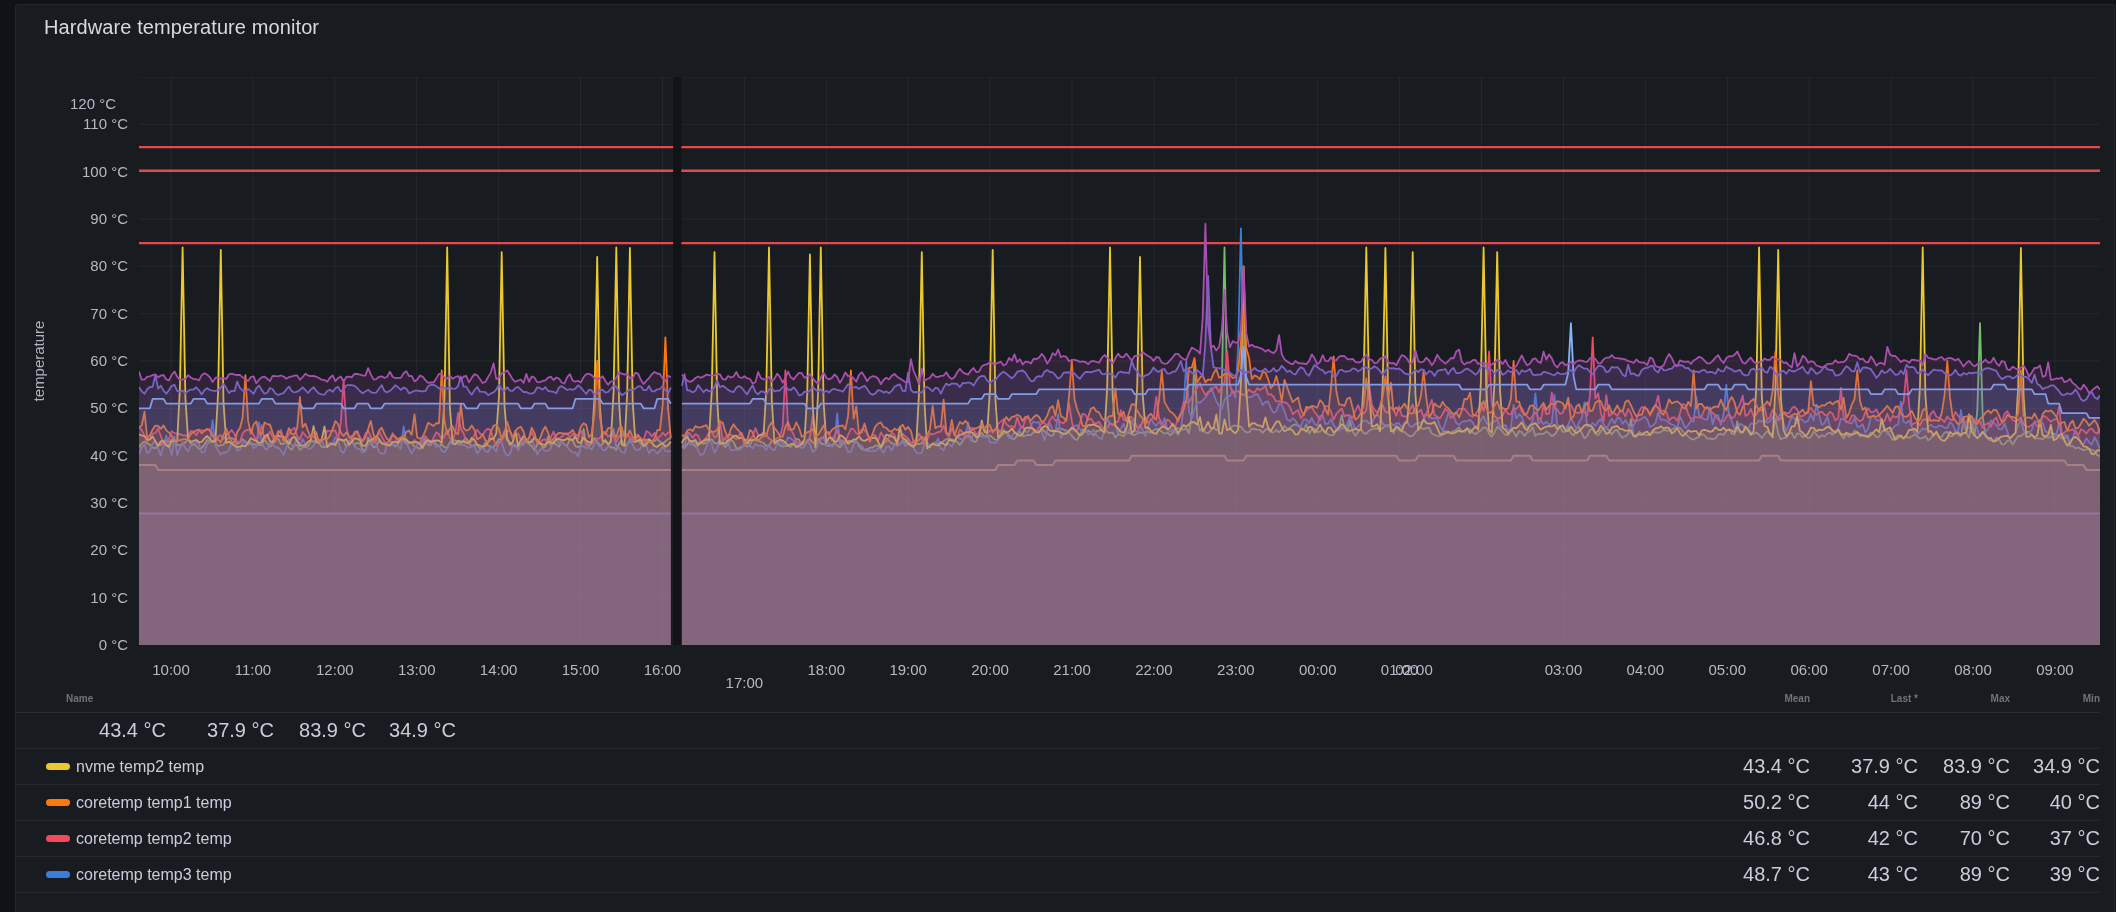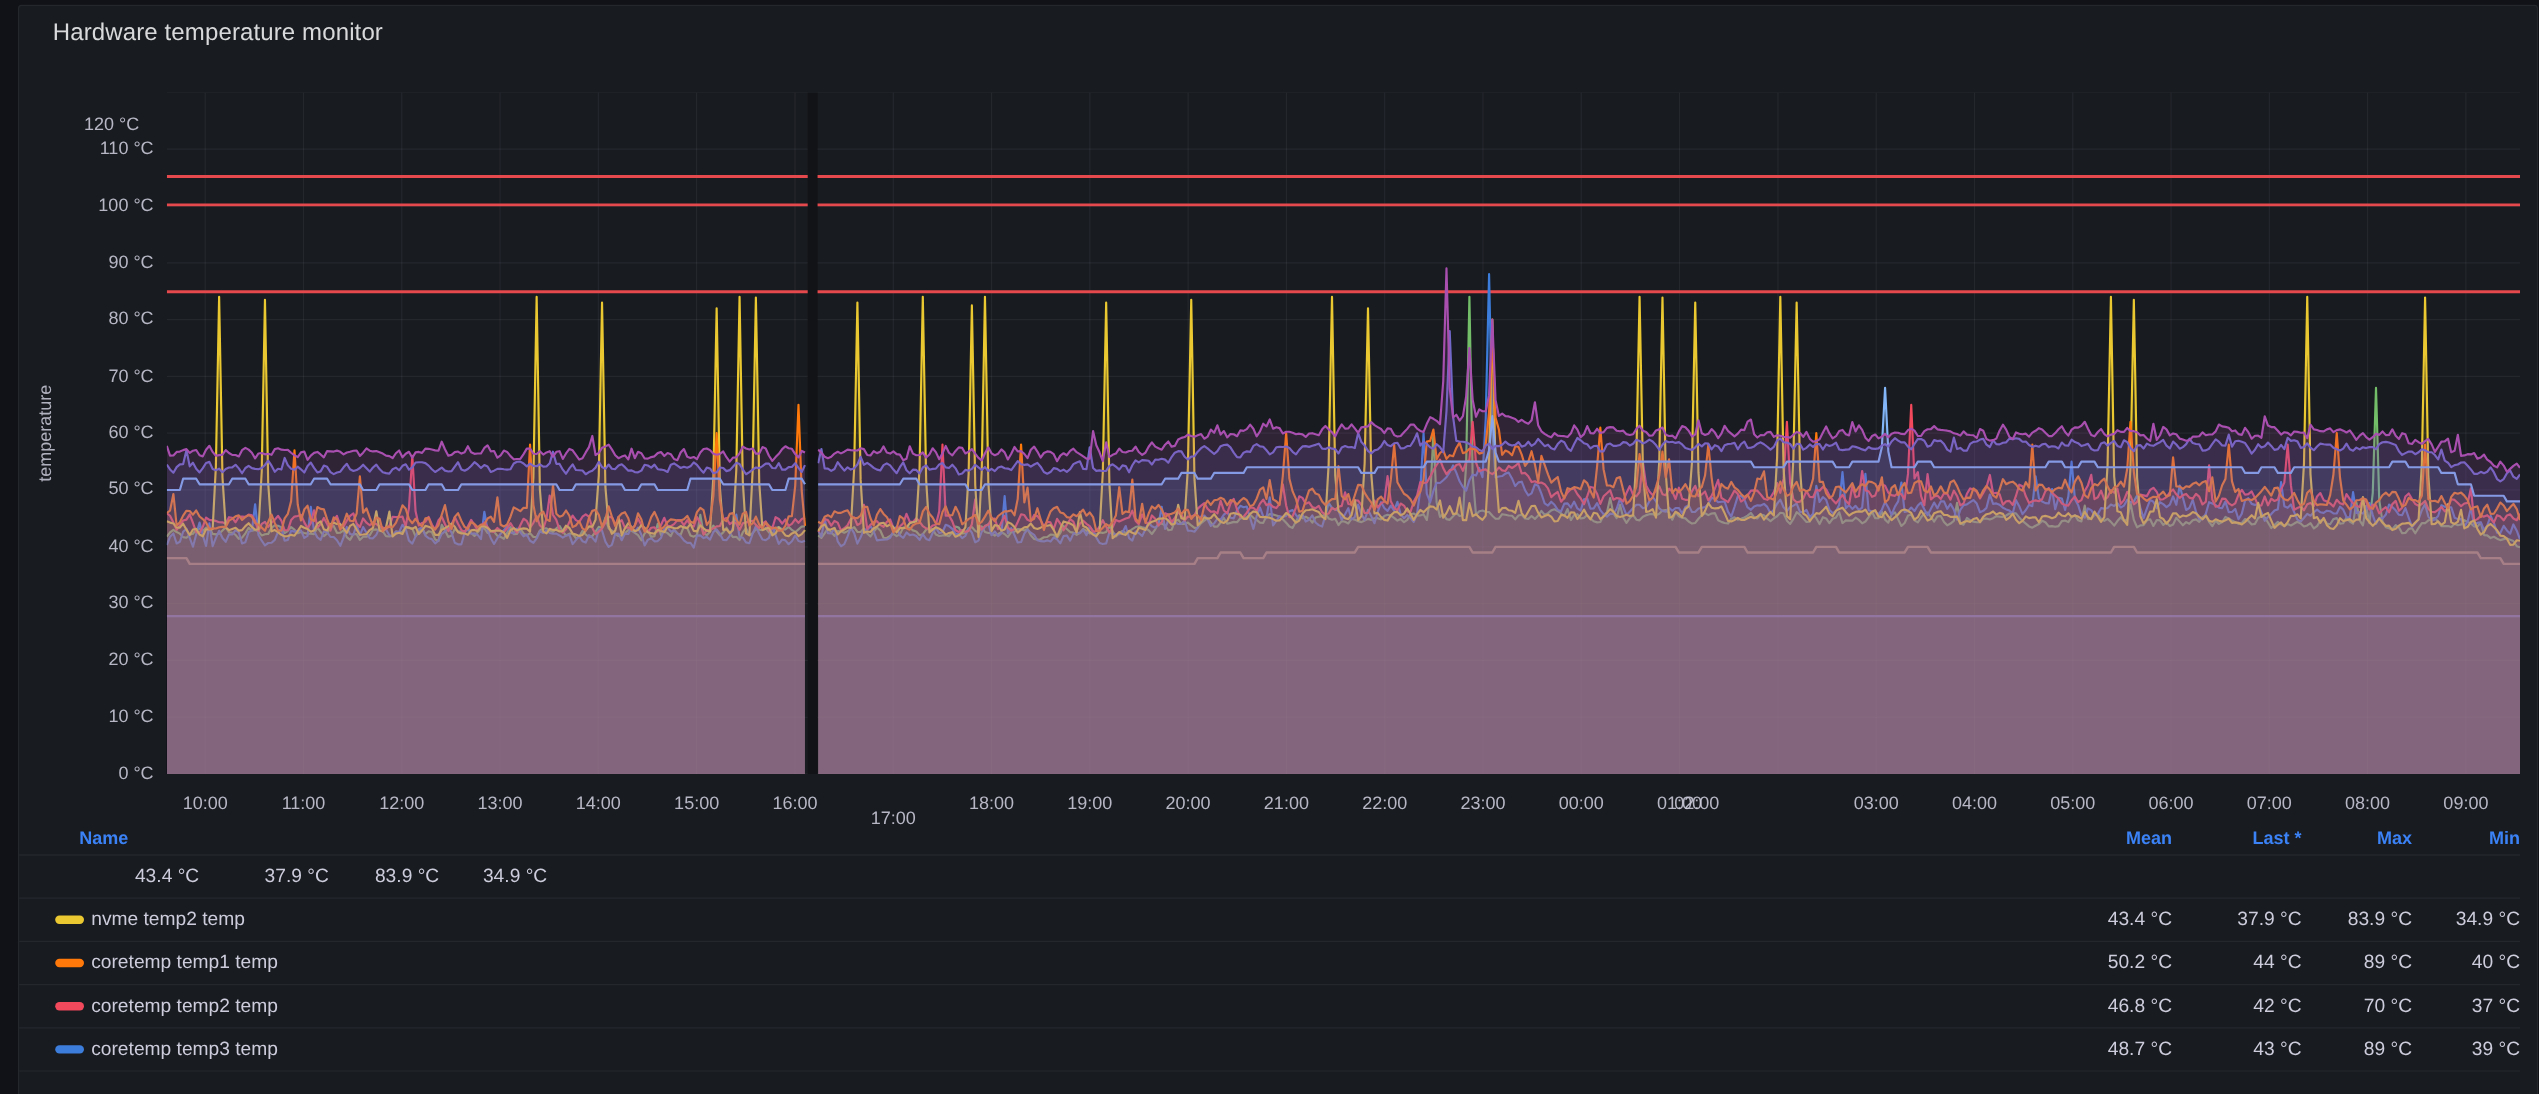--- a/index.html
+++ b/index.html
@@ -17,28 +17,28 @@
                 font-size:15px;color:rgba(204,204,220,0.85);white-space:nowrap;}
   .tick{position:absolute;font-size:15px;color:rgba(204,204,220,0.88);}
   .ytick{width:90px;text-align:right;}
   .xtick{width:80px;text-align:center;}
   #plot{position:absolute;left:139px;top:77px;}
   .grid{stroke:rgba(204,204,220,0.07);stroke-width:1;}
   #legend{position:absolute;left:16px;top:684px;width:2084px;}
   .lg-header{display:flex;align-items:center;height:28px;
              border-bottom:1px solid rgba(204,204,220,0.10);}
   .lg-header .hname{flex:1;padding-left:50px;}
-  .lg-h{font-size:15px;font-weight:600;color:#3b82f6;cursor:pointer;}
+  .lg-h{font-size:10px;font-weight:600;color:#737373;cursor:pointer;}
   .lg-h.val{text-align:right;}
   .lg-row{display:flex;align-items:center;height:35px;
           border-bottom:1px solid rgba(204,204,220,0.07);cursor:pointer;}
   .lg-name-cell{flex:1;display:flex;align-items:center;min-width:0;}
   .swatch{width:24px;height:7px;border-radius:4px;margin-left:30px;flex:none;}
   .lg-name{margin-left:6px;font-size:16px;color:#ccccdc;}
-  .lg-val{font-size:16px;color:#ccccdc;text-align:right;flex:none;}
+  .lg-val{font-size:20px;color:#ccccdc;text-align:right;flex:none;}
   .w-mean{width:150px;}.w-last{width:108px;}.w-max{width:92px;}.w-min{width:90px;}
 </style>
 </head>
 <body>
 
 <div class="panel">
   <div class="panel-title">Hardware temperature monitor</div>
 </div>
 
 <div class="y-axis-label">

